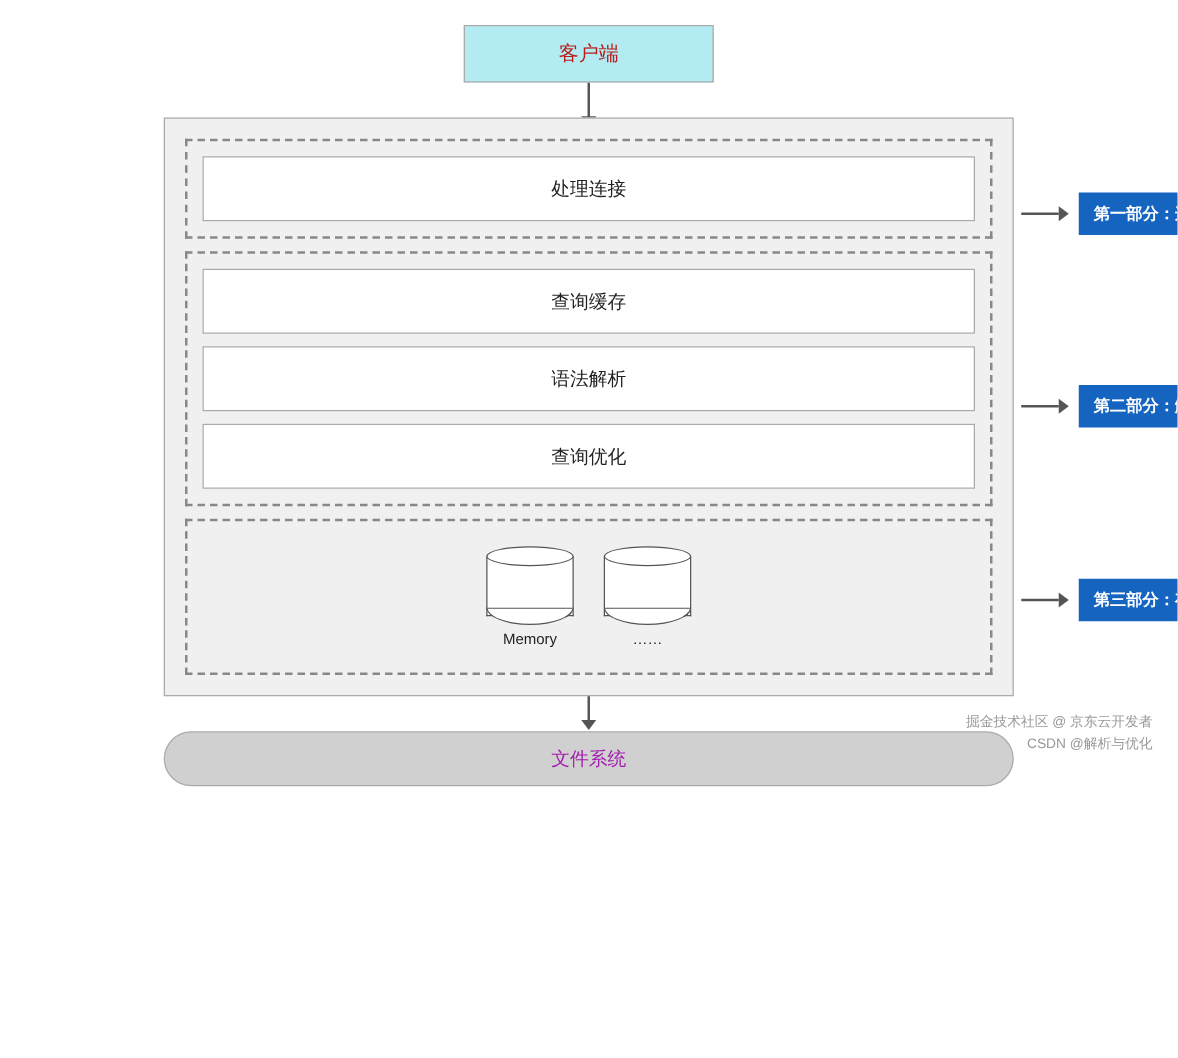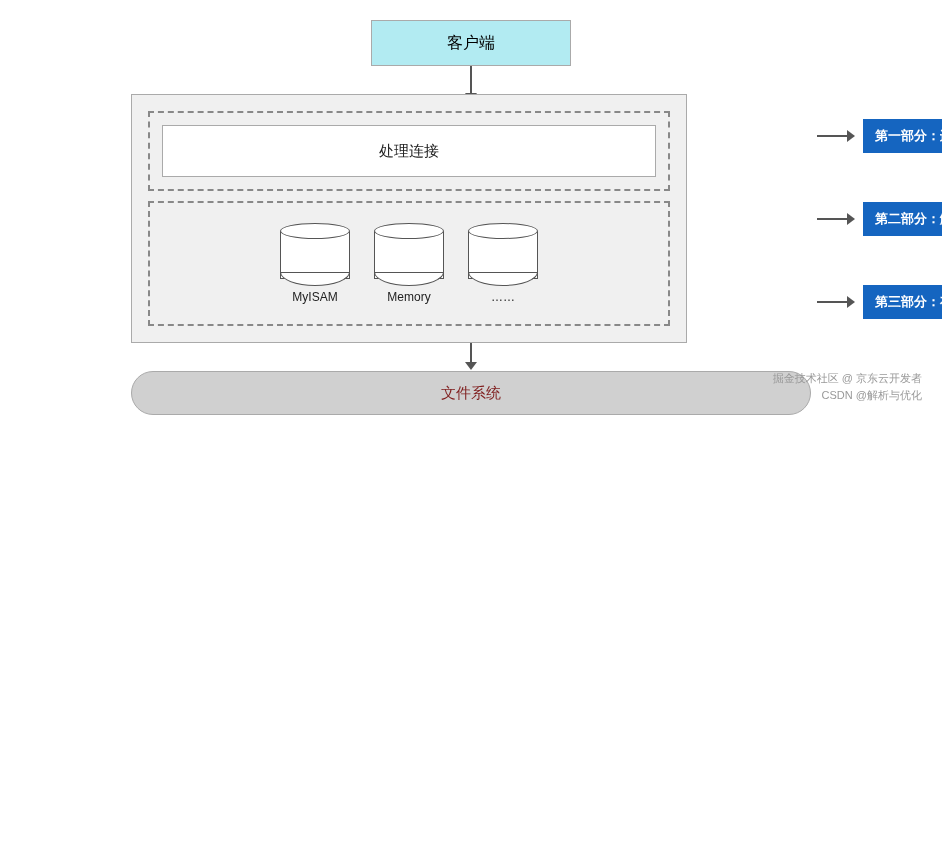--- a/index.html
+++ b/index.html
@@ -26,21 +26,21 @@
     
     .client-box {
       background: #b2ebf2;
       border: 1.5px solid #aaa;
       width: 200px;
       height: 46px;
       display: flex;
       align-items: center;
       justify-content: center;
       font-size: 16px;
-      color: #000000;
+      color: #b91c1c;
       position: relative;
       z-index: 2;
     }
 
     
     .arrow-down {
       width: 2px;
       height: 28px;
       background: #555;
       position: relative;
@@ -50,21 +50,21 @@
       position: absolute;
       bottom: -7px;
       left: -5px;
       border-left: 6px solid transparent;
       border-right: 6px solid transparent;
       border-top: 8px solid #555;
     }
 
     
     .server-box {
-      width: 556px;
+      width: 680px;
       background: #f0f0f0;
       border: 1.5px solid #aaa;
       padding: 16px;
       position: relative;
       display: flex;
       flex-direction: column;
       gap: 10px;
     }
 
     
@@ -170,21 +170,21 @@
     
     .filesystem-bar {
       width: 680px;
       height: 44px;
       background: #d0d0d0;
       border: 1.5px solid #aaa;
       display: flex;
       align-items: center;
       justify-content: center;
       font-size: 15px;
-      color: #7f1d1d;
+      color: #a21caf;
       border-radius: 22px;
       margin-top: 8px;
     }
 
     
     .arrow-down-fs {
       width: 2px;
       height: 20px;
       background: #555;
       position: relative;
@@ -194,21 +194,21 @@
       position: absolute;
       bottom: -7px;
       left: -5px;
       border-left: 6px solid transparent;
       border-right: 6px solid transparent;
       border-top: 8px solid #555;
     }
 
     .watermark {
       position: absolute;
-      bottom: 10px;
+      bottom: 24px;
       right: 20px;
       font-size: 11px;
       color: #999;
       text-align: right;
       line-height: 1.6;
     }
   </style>
 </head>
 <body>
 
@@ -223,32 +223,35 @@
   <div style="position: relative; width: 680px;">
 
     <div class="server-box">
 
       <div class="section-dashed">
         <div class="inner-box">
           <span>处理连接</span>
         </div>
       </div>
 
+      <div class="section-dashed">
+        <div class="inner-box">
+          <span>查询缓存</span>
+        </div>
+        <div class="inner-box">
+          <span>语法解析</span>
+        </div>
+        <div class="inner-box">
+          <span>查询优化</span>
+        </div>
+      </div>
 
       <div class="section-dashed">
         <div class="cylinder-container">
 
-          <div class="cylinder-wrap">
-            <div class="cylinder">
-              <div class="cyl-top"></div>
-              <div class="cyl-body"></div>
-              <div class="cyl-bottom"></div>
-            </div>
-            <div class="cyl-label">MyISAM</div>
-          </div>
 
           <div class="cylinder-wrap">
             <div class="cylinder">
               <div class="cyl-top"></div>
               <div class="cyl-body"></div>
               <div class="cyl-bottom"></div>
             </div>
             <div class="cyl-label">Memory</div>
           </div>
 

